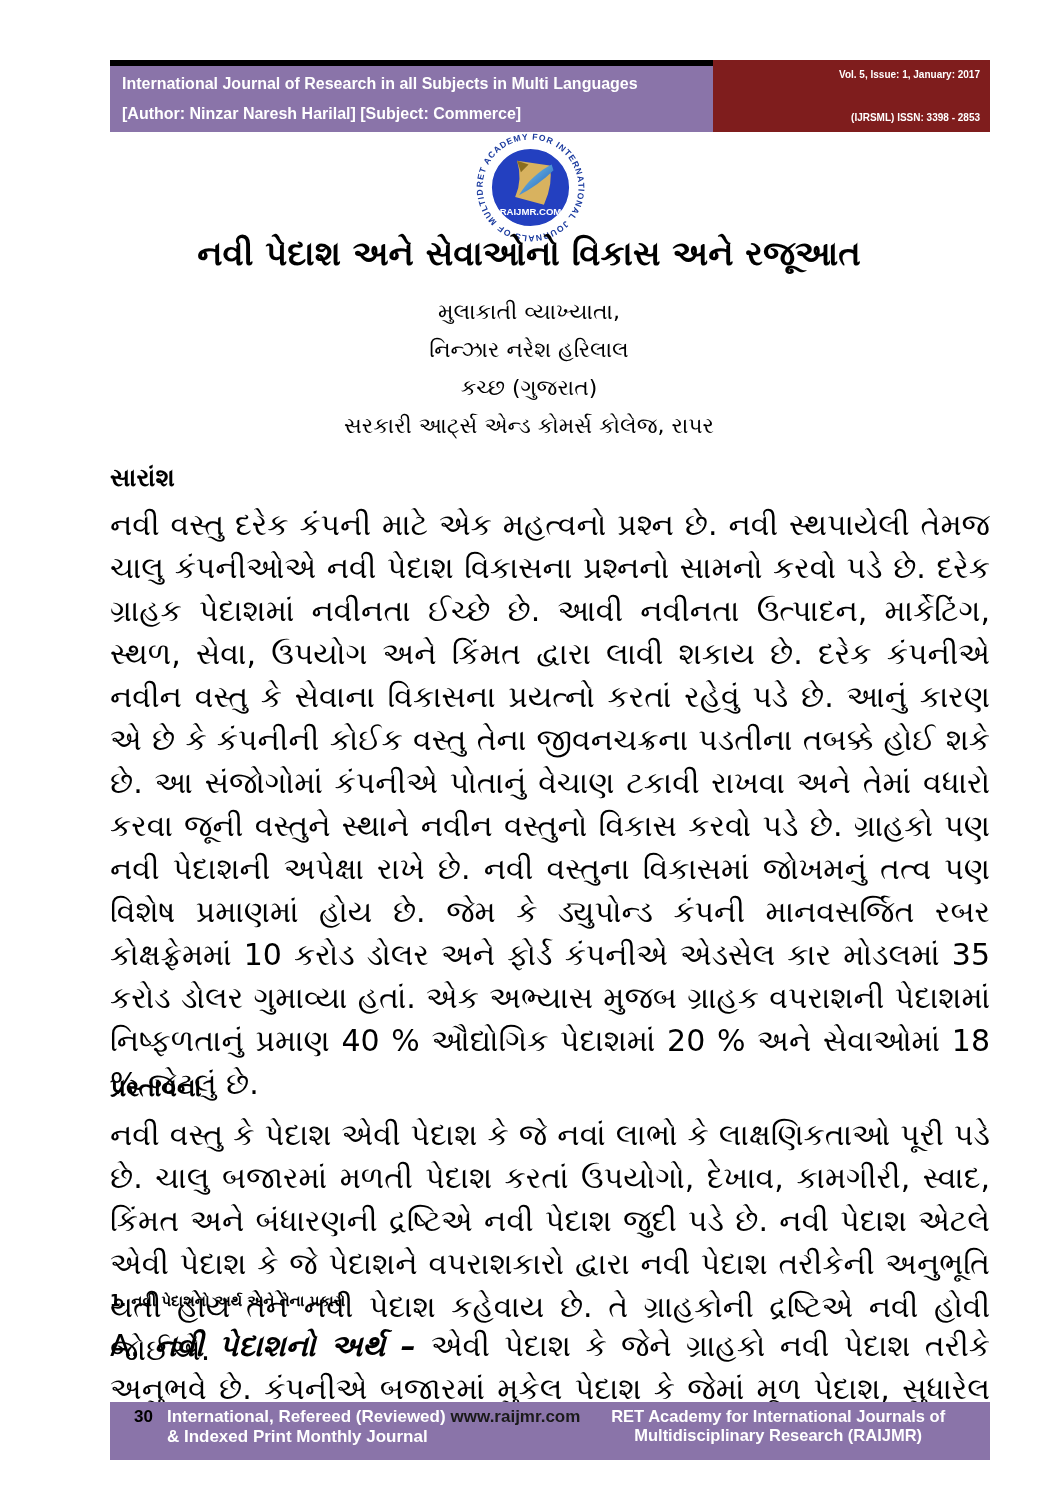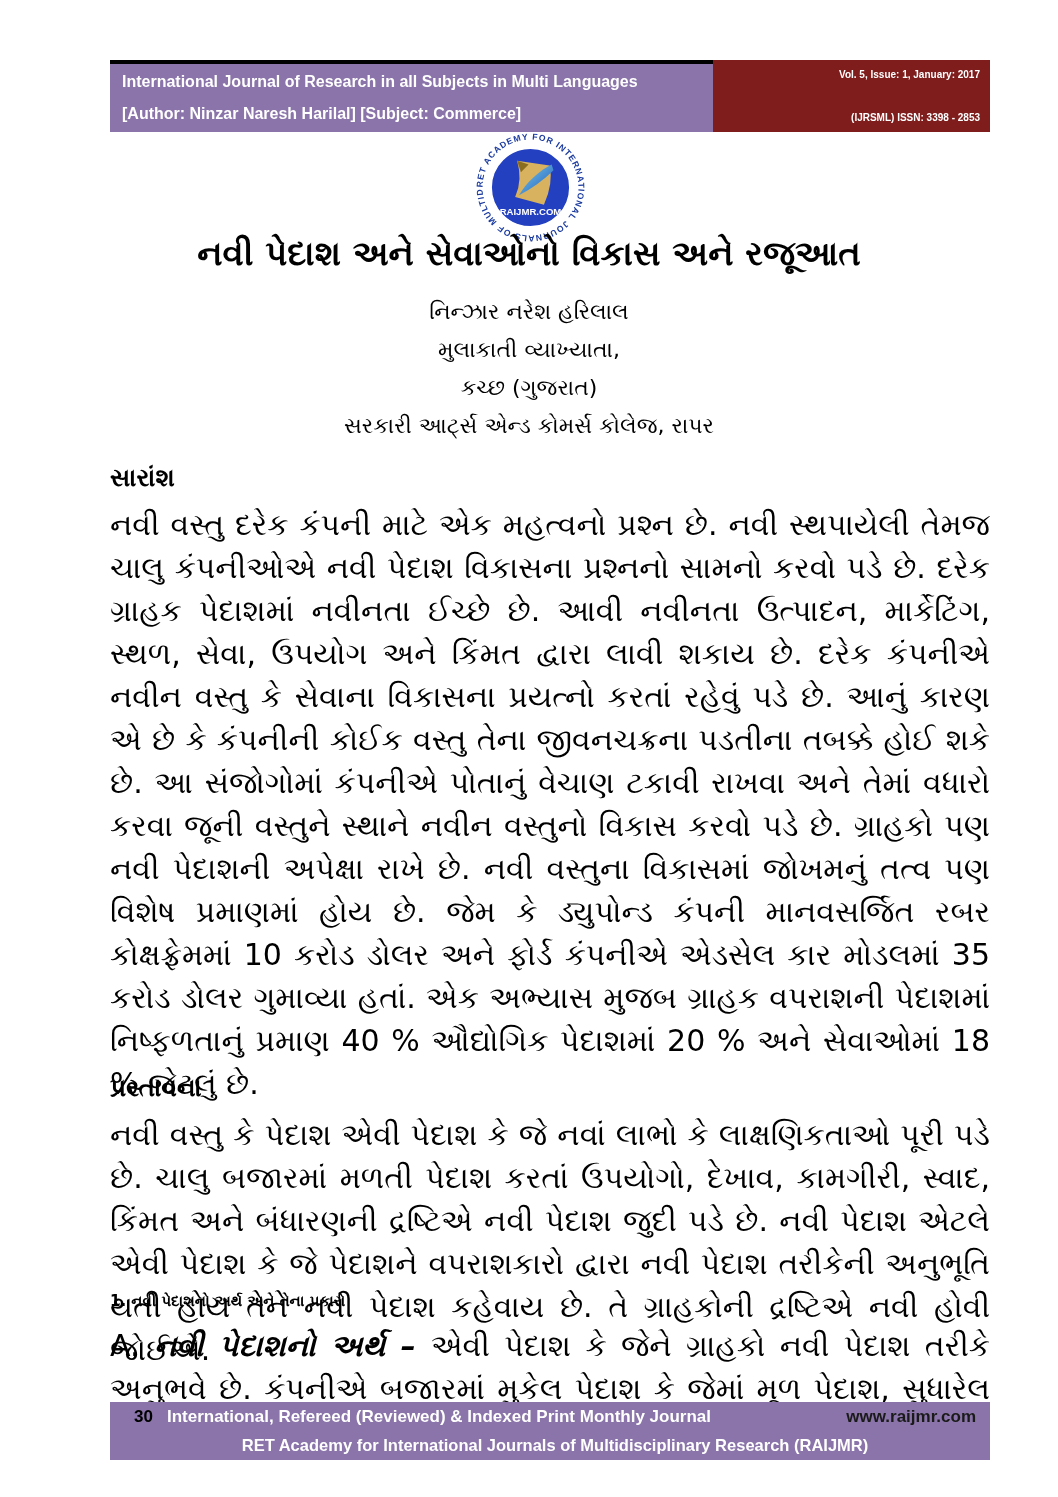--- a/index.html
+++ b/index.html
@@ -17,21 +17,21 @@
   .header-band {
     position:absolute; top:60px; left:110px; width:880px; height:72px;
     display:flex;
     font-family:"Liberation Sans", sans-serif;
     font-weight:bold;
   }
   .header-left {
     flex:1; background:#8A74A9; color:#ffffff;
     display:flex; flex-direction:column; justify-content:space-between;
     padding:9px 6px 9px 12px; font-size:16px;
-    border-top:4px solid #000000;
+    border-top:6px solid #000000;
   }
   .header-right {
     width:277px; background:#7f1d1d; color:#ffffff;
     display:flex; flex-direction:column; justify-content:space-between;
     align-items:flex-end;
     padding:9px 10px 9px 6px; font-size:10px;
   }
   
   .logo-wrap { position:absolute; top:130px; left:473px; width:115px; height:115px; }
   
@@ -53,21 +53,21 @@
   .keywords-block { top:903px; }
   .intro-block { top:1057px; }
   .section1-block { top:1276px; }
   .section1-block .sec-heading { font-size:15px; margin-bottom:14px; }
   
   .footer-band {
     position:absolute; top:1402px; left:110px; width:880px; height:58px;
     background:#8A74A9;
     font-family:"Liberation Sans", sans-serif; font-weight:bold;
     padding:5px 14px 5px 24px;
-    display:flex; flex-direction:column; justify-content:space-between;
+    display:flex; flex-direction:row; justify-content:space-between;
   }
   .footer-line1 { display:flex; align-items:baseline; font-size:17px; }
   .footer-page-no { color:#000000; margin-right:14px; }
   .footer-line1-text { color:#ffffff; flex:1; }
   .footer-url { color:#1a1a1a; }
   .footer-line2 { text-align:center; color:#ffffff; font-size:16.5px; }
 </style>
 </head>
 <body>
 
@@ -99,22 +99,22 @@
       <circle cx="60" cy="60" r="41" fill="#2340C0" stroke="#ffffff" stroke-width="1.5"></circle>
       <path d="M46,32 L80,37 Q84,56 74,78 L44,70 Q52,52 46,32 Z" fill="#D8B25F"></path>
       <path d="M46,32 L58,36 L50,44 Z" fill="#8a6d1f"></path>
       <path d="M82,36 C70,42 56,54 48,68 C60,62 74,52 84,42 Z" fill="url(#featherGrad)"></path>
       <text x="60" y="89" text-anchor="middle" font-size="10" font-weight="bold" fill="#ffffff" font-family="Liberation Sans, sans-serif">RAIJMR.COM</text>
     </svg>
   </div>
 
   <h1 class="article-title">નવી પેદાશ અને સેવાઓનો વિકાસ અને રજૂઆત</h1>
   <div class="authors">
+    <div>મુલાકાતી વ્યાખ્યાતા,</div>
     <div>નિન્ઝાર નરેશ હરિલાલ</div>
-    <div>મુલાકાતી વ્યાખ્યાતા,</div>
     <div>કચ્છ (ગુજરાત)</div>
     <div>સરકારી આર્ટ્સ એન્ડ કોમર્સ કોલેજ, રાપર</div>
   </div>
 
   <div class="block abstract-block">
     <div class="sec-heading">સારાંશ</div>
     <p class="para">નવી વસ્તુ દરેક કંપની માટે એક મહત્વનો પ્રશ્ન છે. નવી સ્થપાયેલી તેમજ ચાલુ કંપનીઓએ નવી પેદાશ વિકાસના પ્રશ્નનો સામનો કરવો પડે છે. દરેક ગ્રાહક પેદાશમાં નવીનતા ઈચ્છે છે. આવી નવીનતા ઉત્પાદન, માર્કેટિંગ, સ્થળ, સેવા, ઉપયોગ અને કિંમત દ્વારા લાવી શકાય છે. દરેક કંપનીએ નવીન વસ્તુ કે સેવાના વિકાસના પ્રયત્નો કરતાં રહેવું પડે છે. આનું કારણ એ છે કે કંપનીની કોઈક વસ્તુ તેના જીવનચક્રના પડતીના તબક્કે હોઈ શકે છે. આ સંજોગોમાં કંપનીએ પોતાનું વેચાણ ટકાવી રાખવા અને તેમાં વધારો કરવા જૂની વસ્તુને સ્થાને નવીન વસ્તુનો વિકાસ કરવો પડે છે. ગ્રાહકો પણ નવી પેદાશની અપેક્ષા રાખે છે. નવી વસ્તુના વિકાસમાં જોખમનું તત્વ પણ વિશેષ પ્રમાણમાં હોય છે. જેમ કે ડ્યુપોન્ડ કંપની માનવસર્જિત રબર કોક્ષફ્રેમમાં 10 કરોડ ડોલર અને ફોર્ડ કંપનીએ એડસેલ કાર મોડલમાં 35 કરોડ ડોલર ગુમાવ્યા હતાં. એક અભ્યાસ મુજબ ગ્રાહક વપરાશની પેદાશમાં નિષ્ફળતાનું પ્રમાણ 40 % ઔદ્યોગિક પેદાશમાં 20 % અને સેવાઓમાં 18 % જેટલું છે.</p>
   </div>
 
 

